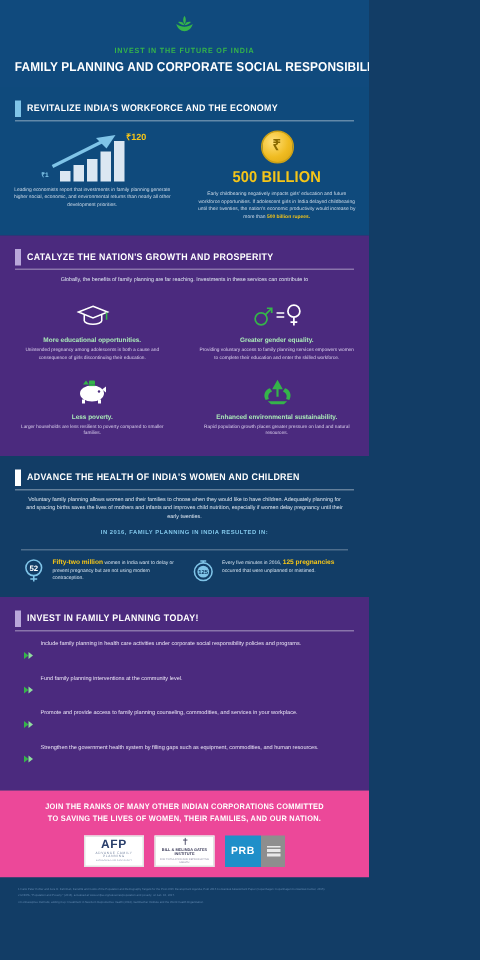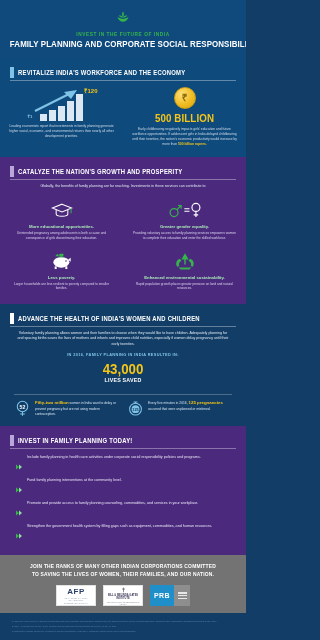--- a/index.html
+++ b/index.html
@@ -108,21 +108,21 @@
 
   
   .sec4 { background:#4b2a7e; padding:9px 0 8px 0; }
   .sec4 .sec-bar { background:#b9a7da; }
   .bullets { margin:6px 16px 0 16px; }
   .bullet { display:flex; gap:5px; margin-bottom:4.5px; align-items:flex-start; }
   .bdot { flex:0 0 auto; margin-top:.5px; }
   .btxt { font-size:3.7px; line-height:1.5; color:#eae4f5; text-align:left; }
 
   
-  .cta { background:#737373; padding:8px 0 7px 0; text-align:center; }
+  .cta { background:#ec4899; padding:8px 0 7px 0; text-align:center; }
   .cta-line { font-size:5.3px; font-weight:bold; color:#ffffff;
               letter-spacing:.2px; line-height:1.5; text-transform:uppercase;
               transform:scaleX(.93); }
   .logos { display:flex; justify-content:center; gap:7px; margin-top:6px; }
   .logo { background:#ffffff; border:1px solid #e3e3e3; display:flex;
           align-items:center; justify-content:center; flex-direction:column; }
   .logo-afp { width:40px; height:21px; }
   .logo-afp .lg-main { font-size:8px; font-weight:bold; color:#2a3f6b;
                        letter-spacing:.5px; line-height:1; }
   .logo-afp .lg-sub { font-size:2.1px; color:#7c8aa5; letter-spacing:.5px; margin-top:1.5px; }
@@ -269,24 +269,20 @@
 
   <div class="sec3">
     <div class="sec-head">
       <span class="sec-bar"></span>
       <span class="sec-title">ADVANCE THE HEALTH OF INDIA'S WOMEN AND CHILDREN</span>
     </div>
     <div class="lede">Voluntary family planning allows women and their families to choose when they would like to have children. Adequately planning for and spacing births saves the lives of mothers and infants and improves child nutrition, especially if women delay pregnancy until their early twenties.</div>
     <div class="resulted">IN 2016, FAMILY PLANNING IN INDIA RESULTED IN:</div>
 
     <div class="stats">
-      <div class="stat">
-        <div class="stat-num">43,000</div>
-        <div class="stat-lbl">LIVES SAVED</div>
-      </div>
     </div>
 
     <div class="rule"></div>
 
     <div class="facts">
       <div class="fact">
         <div class="badge">
           <svg width="17" height="17" viewBox="0 0 26 26">
             <circle cx="13" cy="10" r="8" fill="none" stroke="#7fc4e8" stroke-width="1.6"></circle>
             <text x="13" y="13" font-size="8" font-weight="bold" fill="#ffffff" text-anchor="middle" font-family="Liberation Sans, sans-serif">52</text>

